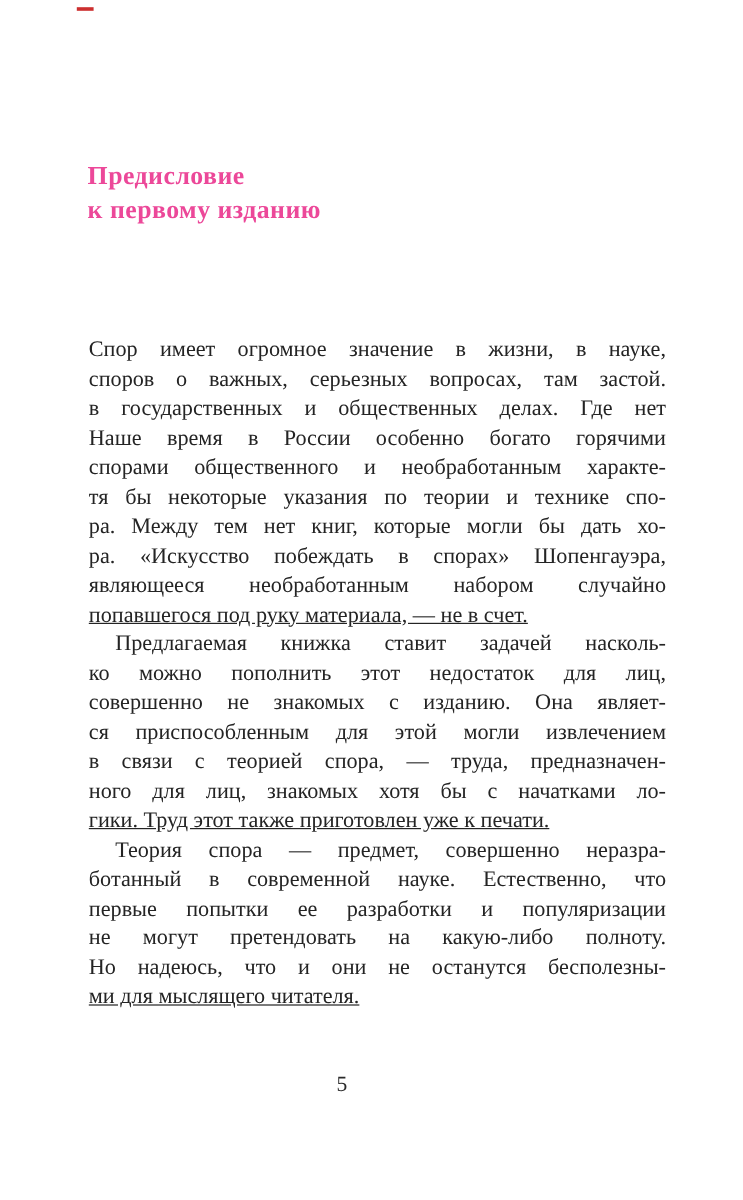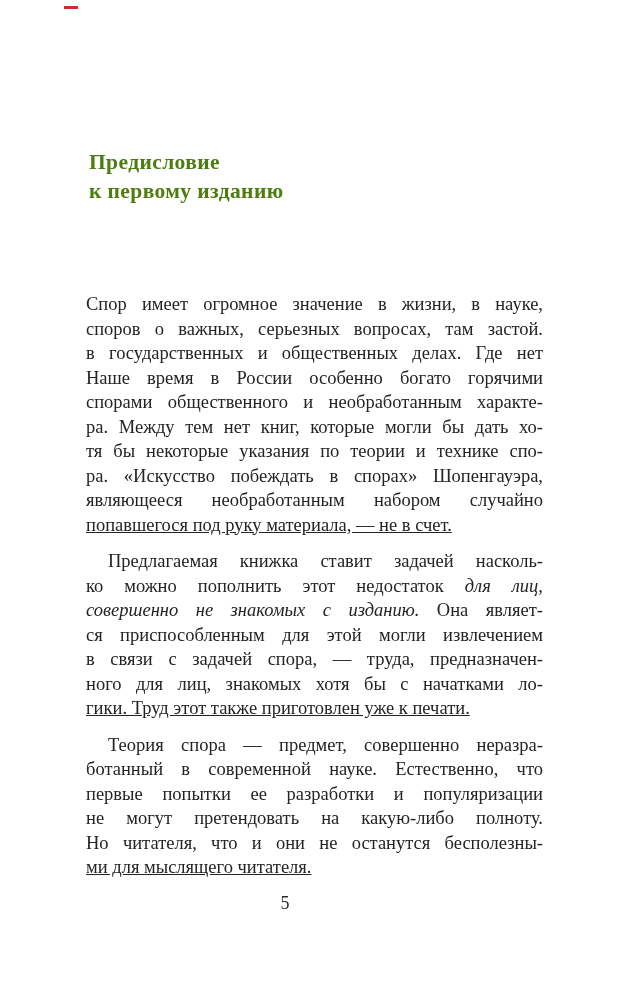--- a/index.html
+++ b/index.html
@@ -21,57 +21,56 @@
     left: 64px;
     top: 6px;
     width: 14px;
     height: 3px;
     background: #cc2f2f;
   }
   .heading {
     position: absolute;
     left: 73px;
     top: 132px;
-    margin: 16px;
+    margin: 0;
     font-size: 21.5px;
     font-weight: bold;
     line-height: 29px;
     letter-spacing: 0.4px;
-    color: #4d7c0f;
+    color: #ec4899;
   }
   .heading .h-line {
     display: block;
   }
   .body-text {
     position: absolute;
     left: 74px;
     top: 280px;
     width: 481px;
     font-size: 18.5px;
     line-height: 24.5px;
     color: #242424;
   }
   .para {
-    margin: 12px;
+    margin: 0;
   }
   .line {
     text-align: justify;
     text-align-last: justify;
     white-space: normal;
     hyphens: none;
   }
   .line-final {
     text-align-last: left;
     text-decoration: underline;
   }
   .line-indent {
     padding-left: 22px;
   }
   .italic {
-    font-style: italic;
   }
   .page-number {
     position: absolute;
     left: 255px;
     top: 893px;
     width: 60px;
     text-align: center;
     font-size: 18px;
     color: #2a2a2a;
   }
@@ -87,39 +86,39 @@
     <span class="h-line">к первому изданию</span>
   </h1>
 
   <div class="body-text">
       <div class="para">
         <div class="line"><span class="seg">Спор имеет огромное значение в жизни, в науке,</span></div>
         <div class="line"><span class="seg">споров о важных, серьезных вопросах, там застой.</span></div>
         <div class="line"><span class="seg">в государственных и общественных делах. Где нет</span></div>
         <div class="line"><span class="seg">Наше время в России особенно богато горячими</span></div>
         <div class="line"><span class="seg">спорами общественного и необработанным характе-</span></div>
+        <div class="line"><span class="seg">тя бы некоторые указания по теории и технике спо-</span></div>
         <div class="line"><span class="seg">ра. Между тем нет книг, которые могли бы дать хо-</span></div>
-        <div class="line"><span class="seg">тя бы некоторые указания по теории и технике спо-</span></div>
         <div class="line"><span class="seg">ра. «Искусство побеждать в спорах» Шопенгауэра,</span></div>
         <div class="line"><span class="seg">являющееся необработанным набором случайно</span></div>
         <div class="line line-final"><span class="seg">попавшегося под руку материала, — не в счет.</span></div>
       </div>
       <div class="para">
         <div class="line line-indent"><span class="seg">Предлагаемая книжка ставит задачей насколь-</span></div>
         <div class="line"><span class="seg">ко можно пополнить этот недостаток </span><span class="seg italic">для лиц,</span></div>
         <div class="line"><span class="seg italic">совершенно не знакомых с изданию.</span><span class="seg"> Она являет-</span></div>
         <div class="line"><span class="seg">ся приспособленным для этой могли извлечением</span></div>
-        <div class="line"><span class="seg">в связи с задачей спора, — труда, предназначен-</span></div>
+        <div class="line"><span class="seg">в связи с теорией спора, — труда, предназначен-</span></div>
         <div class="line"><span class="seg">ного для лиц, знакомых хотя бы с начатками ло-</span></div>
         <div class="line line-final"><span class="seg">гики. Труд этот также приготовлен уже к печати.</span></div>
       </div>
       <div class="para">
         <div class="line line-indent"><span class="seg">Теория спора — предмет, совершенно неразра-</span></div>
         <div class="line"><span class="seg">ботанный в современной науке. Естественно, что</span></div>
         <div class="line"><span class="seg">первые попытки ее разработки и популяризации</span></div>
         <div class="line"><span class="seg">не могут претендовать на какую-либо полноту.</span></div>
-        <div class="line"><span class="seg">Но читателя, что и они не останутся бесполезны-</span></div>
+        <div class="line"><span class="seg">Но надеюсь, что и они не останутся бесполезны-</span></div>
         <div class="line line-final"><span class="seg">ми для мыслящего читателя.</span></div>
       </div>
     </div>
 
   <div class="page-number">5</div>
 </div>
 
 </body></html>

